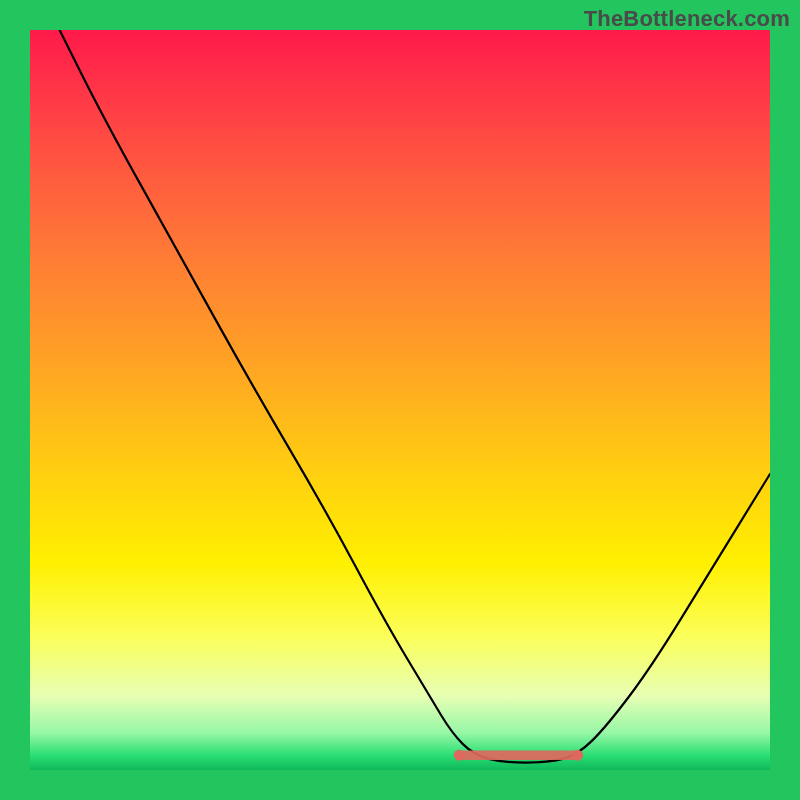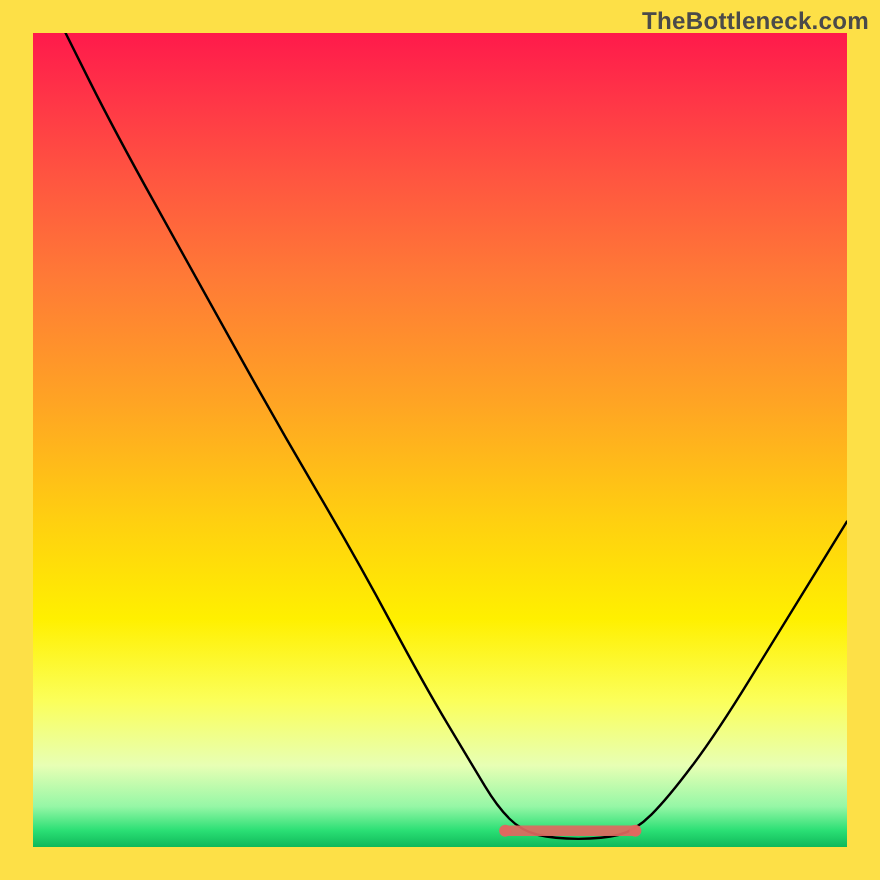--- a/index.html
+++ b/index.html
@@ -8,21 +8,21 @@
     width: 800px;
     height: 800px;
     background: #000;
     overflow: hidden;
     font-family: Arial, Helvetica, sans-serif;
   }
   .frame {
     position: relative;
     width: 800px;
     height: 800px;
-    background: #fde047;
+    background: #22c55e;
   }
   .watermark {
     position: absolute;
     top: 6px;
     right: 10px;
     color: #4a4a4a;
     font-size: 22px;
     font-weight: 600;
     letter-spacing: 0.2px;
   }

